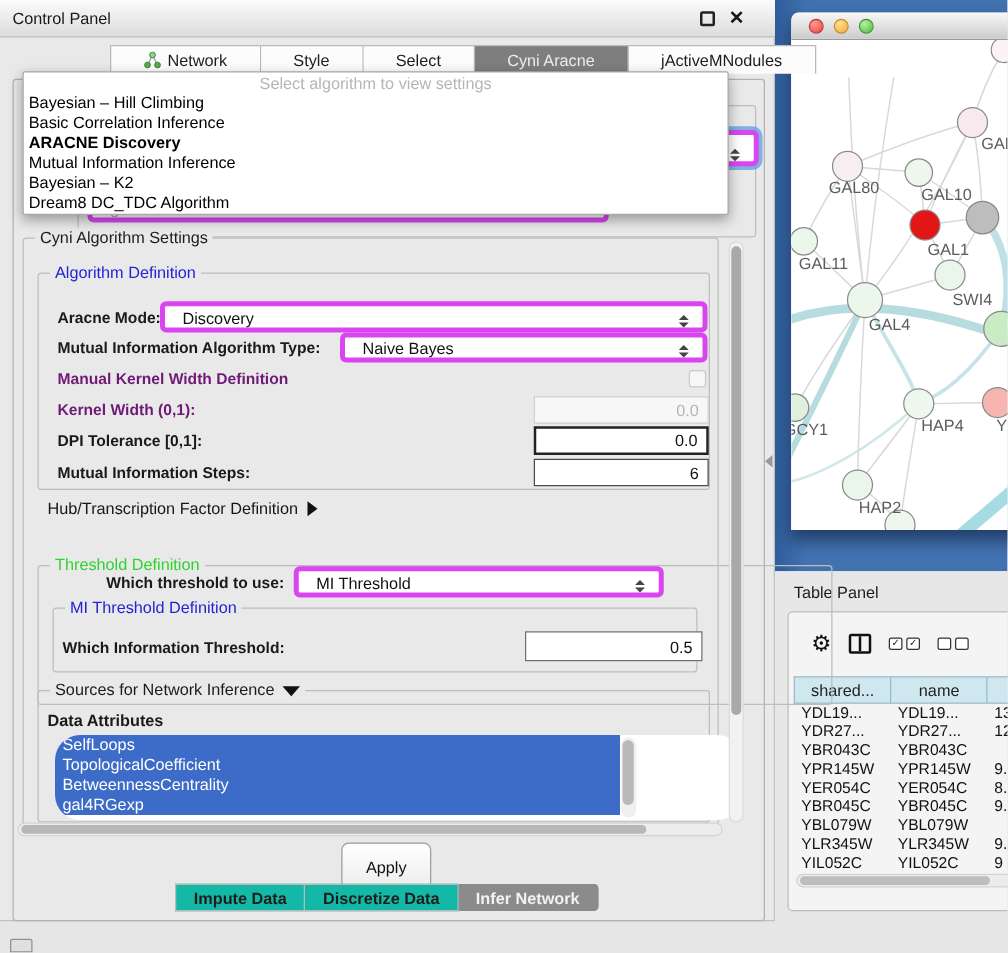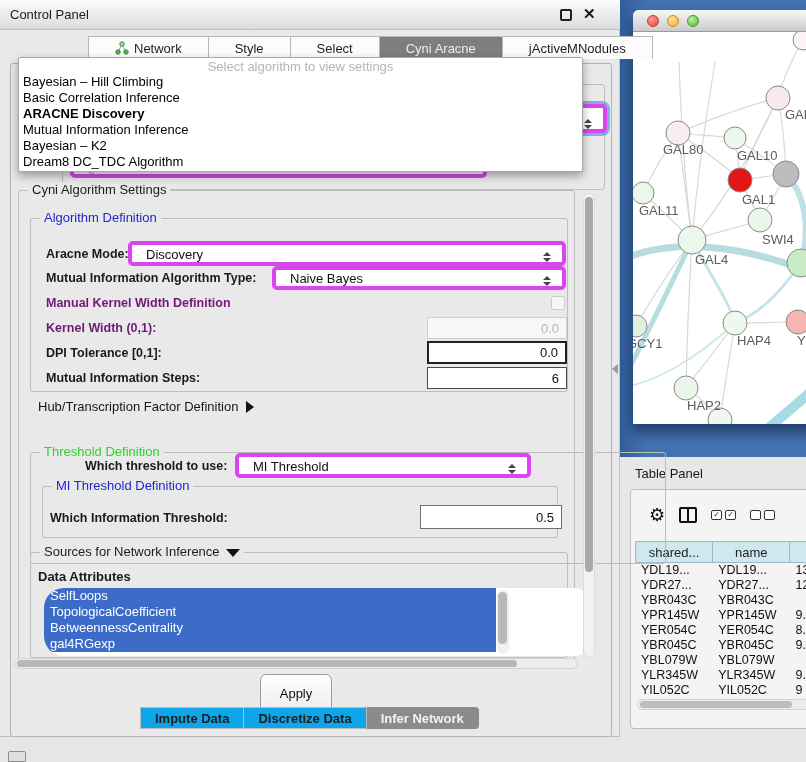--- a/index.html
+++ b/index.html
@@ -87,24 +87,24 @@
   .attr-item { height:16px; line-height:16px; padding-left:6px; font-size:13px; }
   .attr-item.sel { background:#3d6cc8; color:#fff; width:452px; }
   .list-vscroll { left:497px; top:590px; width:12px; height:64px; background:#f0f0f0; border-radius:6px; }
   .list-vscroll .thumb { position:absolute; left:1px; top:2px; width:9px; height:52px; background:#b9b9b9; border-radius:5px; }
 
   .main-vscroll { left:583px; top:193px; width:12px; height:465px; background:#f2f2f2; border:1px solid #dcdcdc; border-radius:6px; }
   .main-vscroll .thumb { position:absolute; left:1px; top:3px; width:8px; height:375px; background:#a9a9a9; border-radius:5px; }
   .hscroll { left:14px; top:658px; width:564px; height:11px; background:#ededed; border:1px solid #d4d4d4; border-radius:6px; }
   .hscroll .thumb { position:absolute; left:2px; top:1px; width:500px; height:7px; background:#b7b7b7; border-radius:4px; }
 
-  .apply-btn { left:260px; top:674px; width:72px; height:38px; background:linear-gradient(#fefefe,#ededed); border:1px solid #9c9c9c; border-radius:6px; font-size:13px; color:#111; display:flex; align-items:center; justify-content:center; }
+  .apply-btn { left:273px; top:674px; width:72px; height:38px; background:linear-gradient(#fefefe,#ededed); border:1px solid #9c9c9c; border-radius:6px; font-size:13px; color:#111; display:flex; align-items:center; justify-content:center; }
 
   .bottom-tabs { left:140px; top:707px; height:22px; display:flex; }
-  .btab { height:22px; display:flex; align-items:center; padding:0 14px; font-size:13px; font-weight:bold; color:#1d1d1d; background:#0ea5e9; border:1px solid #b9b9b9; }
+  .btab { height:22px; display:flex; align-items:center; padding:0 14px; font-size:13px; font-weight:bold; color:#1d1d1d; background:#14b8a6; border:1px solid #b9b9b9; }
   .btab + .btab { border-left:none; }
   .btab.sel { background:#8b8b8b; color:#f2f2f2; border-color:#8b8b8b; border-radius:0 4px 4px 0; }
 
   .splitter-arrow { left:612px; top:364px; width:0; height:0; border-top:5px solid transparent; border-bottom:5px solid transparent; border-right:6px solid #9a9a9a; }
   .mini-icon { left:8px; top:751px; width:18px; height:11px; border:1px solid #8f8f8f; background:#e0e0e0; border-radius:2px 2px 0 0; }
 </style>
 </head>
 <body>
 
 <div id="root">

